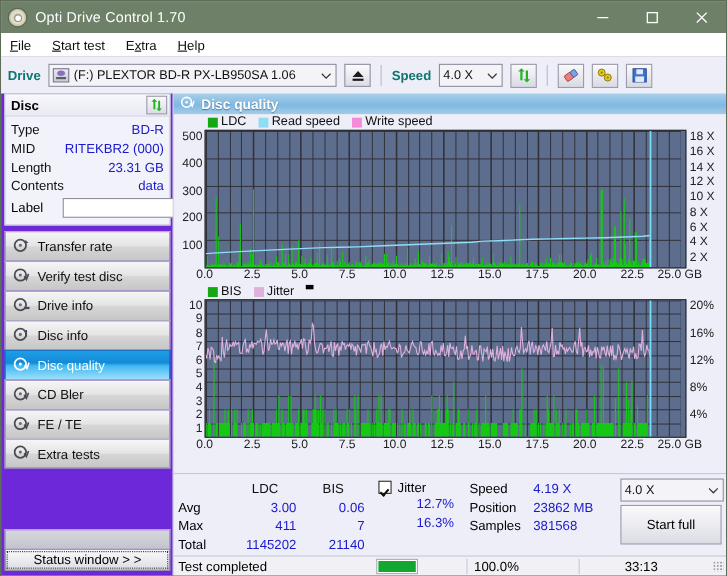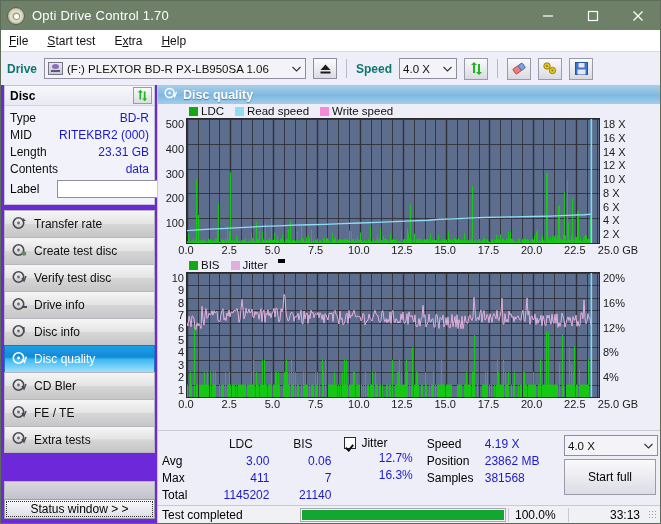--- a/index.html
+++ b/index.html
@@ -167,21 +167,21 @@
     width:28px; display:flex; flex-direction:column; justify-content:space-between;
     font-size:11px; color:#202020; text-align:right; padding-right:2px;
   }
   .yaxis span { line-height:1; transform:translateY(-50%); height:0; }
   .plot {
     flex:1; border:1px solid #2a2a2a;
     background:#5d6d8d;
     position:relative; overflow:hidden;
   }
   .yaxis-r {
-    width:60px; display:flex; flex-direction:column; justify-content:space-between;
+    width:36px; display:flex; flex-direction:column; justify-content:space-between;
     font-size:11px; color:#202020; padding-left:19px;
   }
   .yaxis-r span { line-height:1; transform:translateY(-50%); height:0; white-space:nowrap; }
   .xaxis {
     display:flex; font-size:11px; color:#202020; height:14px;
     padding-left:28px; padding-right:40px; position:relative;
   }
   .xaxis .tick { position:absolute; transform:translateX(-50%); }
   svg.series { position:absolute; left:0; top:0; }
   
@@ -207,21 +207,21 @@
   .btncol .combo { width:94px; }
   .bbtn {
     height:36px; border:1px solid #9a9aa8;
     background:linear-gradient(#fafafc,#dcdce5);
     display:flex;align-items:center;justify-content:center; font-size:12px;
   }
   
   .statusbar {
     height:18px; min-height:18px; background:#f0f0f5;
     border-top:1px solid #c8c8d6;
-    display:flex; align-items:center; font-size:12px;
+    display:flex; align-items:center; font-size:12px;gap:42px;
   }
   .sb-text { width:140px; padding-left:4px; }
   .sb-prog { flex:1; height:14px; border:1px solid #a8a8b4; background:#fff; margin:0 2px; padding:1px;}
   .sb-prog .fill { height:100%; background:#12a830; }
   .sb-pct { width:60px; padding-left:6px; border-left:1px solid #c8c8d6; }
   .sb-time { width:80px; text-align:right; padding-right:8px; border-left:1px solid #c8c8d6;}
   .grip { width:10px; height:10px; margin-right:2px;
     background-image:radial-gradient(#9a9aa8 35%, transparent 40%);
     background-size:3px 3px; }
 </style>
@@ -363,28 +363,20 @@
       </div>
 
       <div class="navlist">
         <div class="nav">
           <span><svg width="15" height="14" viewBox="0 0 15 14">
                 <circle cx="6.5" cy="7" r="5.2" fill="none" stroke="#4a4a55" stroke-width="1.6"></circle>
                 <circle cx="6.5" cy="7" r="1.4" fill="#6a6a78"></circle>
                 <path d="M11 2 L14 5 L11 5 Z" fill="#4a4a55"></path>
               </svg></span>
           <span>Transfer rate</span>
-        </div>
-        <div class="nav">
-          <span><svg width="15" height="14" viewBox="0 0 15 14">
-                <circle cx="6.5" cy="7" r="5.2" fill="none" stroke="#4a4a55" stroke-width="1.6"></circle>
-                <circle cx="6.5" cy="7" r="1.4" fill="#6a6a78"></circle>
-                <circle cx="12" cy="10.5" r="2.3" fill="#6a8a5a"></circle>
-              </svg></span>
-          <span>Create test disc</span>
         </div>
         <div class="nav">
           <span><svg width="15" height="14" viewBox="0 0 15 14">
                 <circle cx="6.5" cy="7" r="5.2" fill="none" stroke="#4a4a55" stroke-width="1.6"></circle>
                 <circle cx="6.5" cy="7" r="1.4" fill="#6a6a78"></circle>
                 <path d="M10 8 L12 11 L14 6" fill="none" stroke="#4a4a55" stroke-width="1.5"></path>
               </svg></span>
           <span>Verify test disc</span>
         </div>
         <div class="nav">

